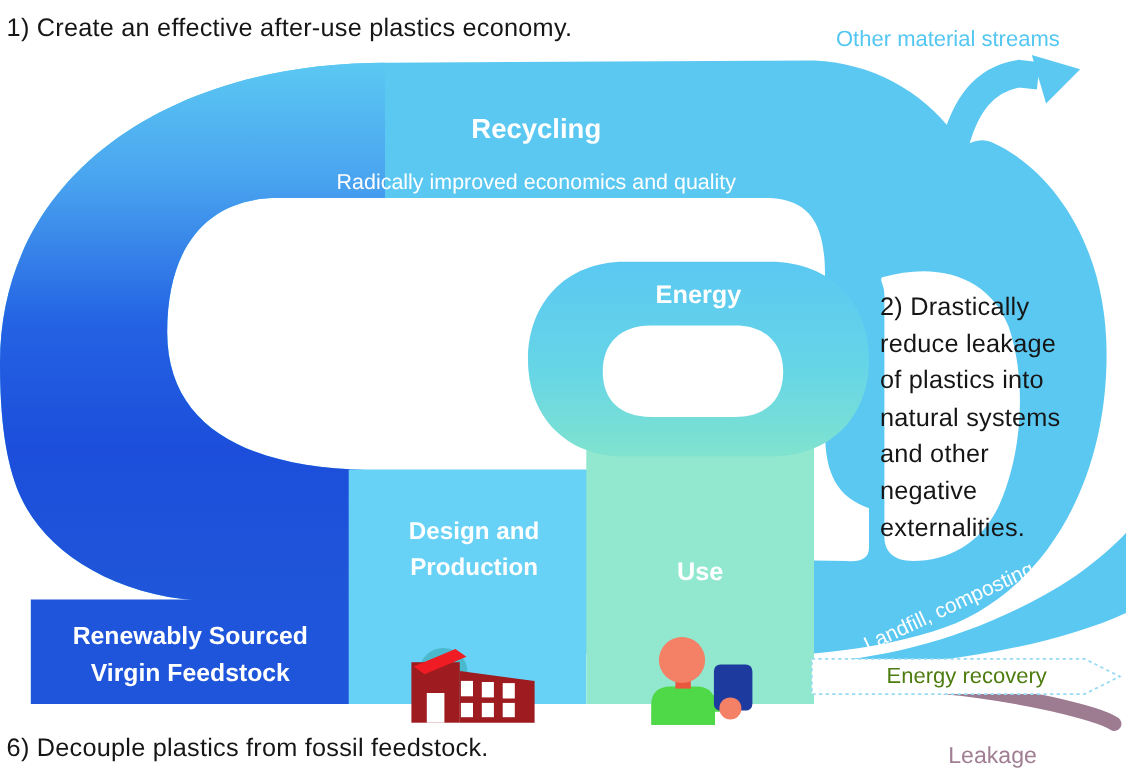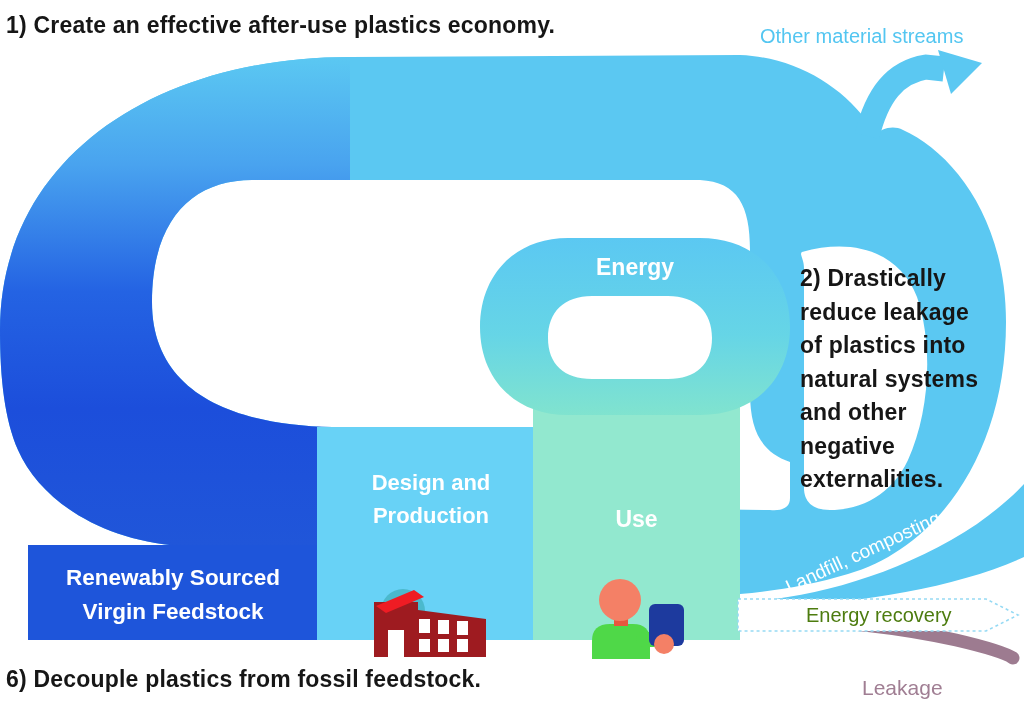--- a/index.html
+++ b/index.html
@@ -1,20 +1,20 @@
 <!DOCTYPE html>
 <html><head>
 <meta charset="utf-8">
 <style>
   html,body{margin:0;padding:0;background:#ffffff;}
   #canvas{position:relative;width:1024px;height:706px;background:#ffffff;overflow:hidden;
           font-family:"Liberation Sans","DejaVu Sans",sans-serif;}
   #diagram-svg{position:absolute;left:0;top:0;}
   .lbl{position:absolute;white-space:pre-line;}
-  .note{font-weight:700;font-size:23px;color:#161616;letter-spacing:.2px;}
+  .note{font-weight:400;font-size:23px;color:#161616;letter-spacing:.2px;}
   .white{color:#ffffff;}
   .ctr{text-align:center;}
   #note1{left:6px;top:12px;width:660px;}
   #other-streams{left:760px;top:25px;width:258px;text-align:left;color:#53c6f1;font-size:20px;}
   #recycling-block{left:240px;top:85px;width:495px;}
   #recycling-title{font-weight:700;font-size:25px;color:#fff;}
   #recycling-sub{font-weight:400;font-size:19.5px;color:#fff;margin-top:5px;}
   #reuse-label{left:480px;top:254px;width:310px;font-weight:700;font-size:23px;}
   #note2{left:800px;top:262px;width:212px;line-height:33.5px;}
   #design-label{left:317px;top:466px;width:228px;font-weight:700;font-size:22px;line-height:33px;}
@@ -112,20 +112,24 @@
       <rect x="649" y="604" width="35" height="42" rx="6" fill="#1d3a9e"></rect>
       <circle cx="664" cy="644" r="10" fill="#f48066"></circle>
       <circle cx="620" cy="600" r="21" fill="#f48066"></circle>
     </g>
   </svg>
 
   <div class="lbl note" id="note1">1) Create an effective after-use plastics economy.</div>
 
   <div class="lbl" id="other-streams">Other material streams</div>
 
+  <div class="lbl ctr" id="recycling-block">
+    <div id="recycling-title">Recycling</div>
+    <div id="recycling-sub">Radically improved economics and quality</div>
+  </div>
 
   <div class="lbl ctr white" id="reuse-label">Energy</div>
 
   <div class="lbl note" id="note2">2) Drastically
 reduce leakage
 of plastics into
 natural systems
 and other
 negative
 externalities.</div>

